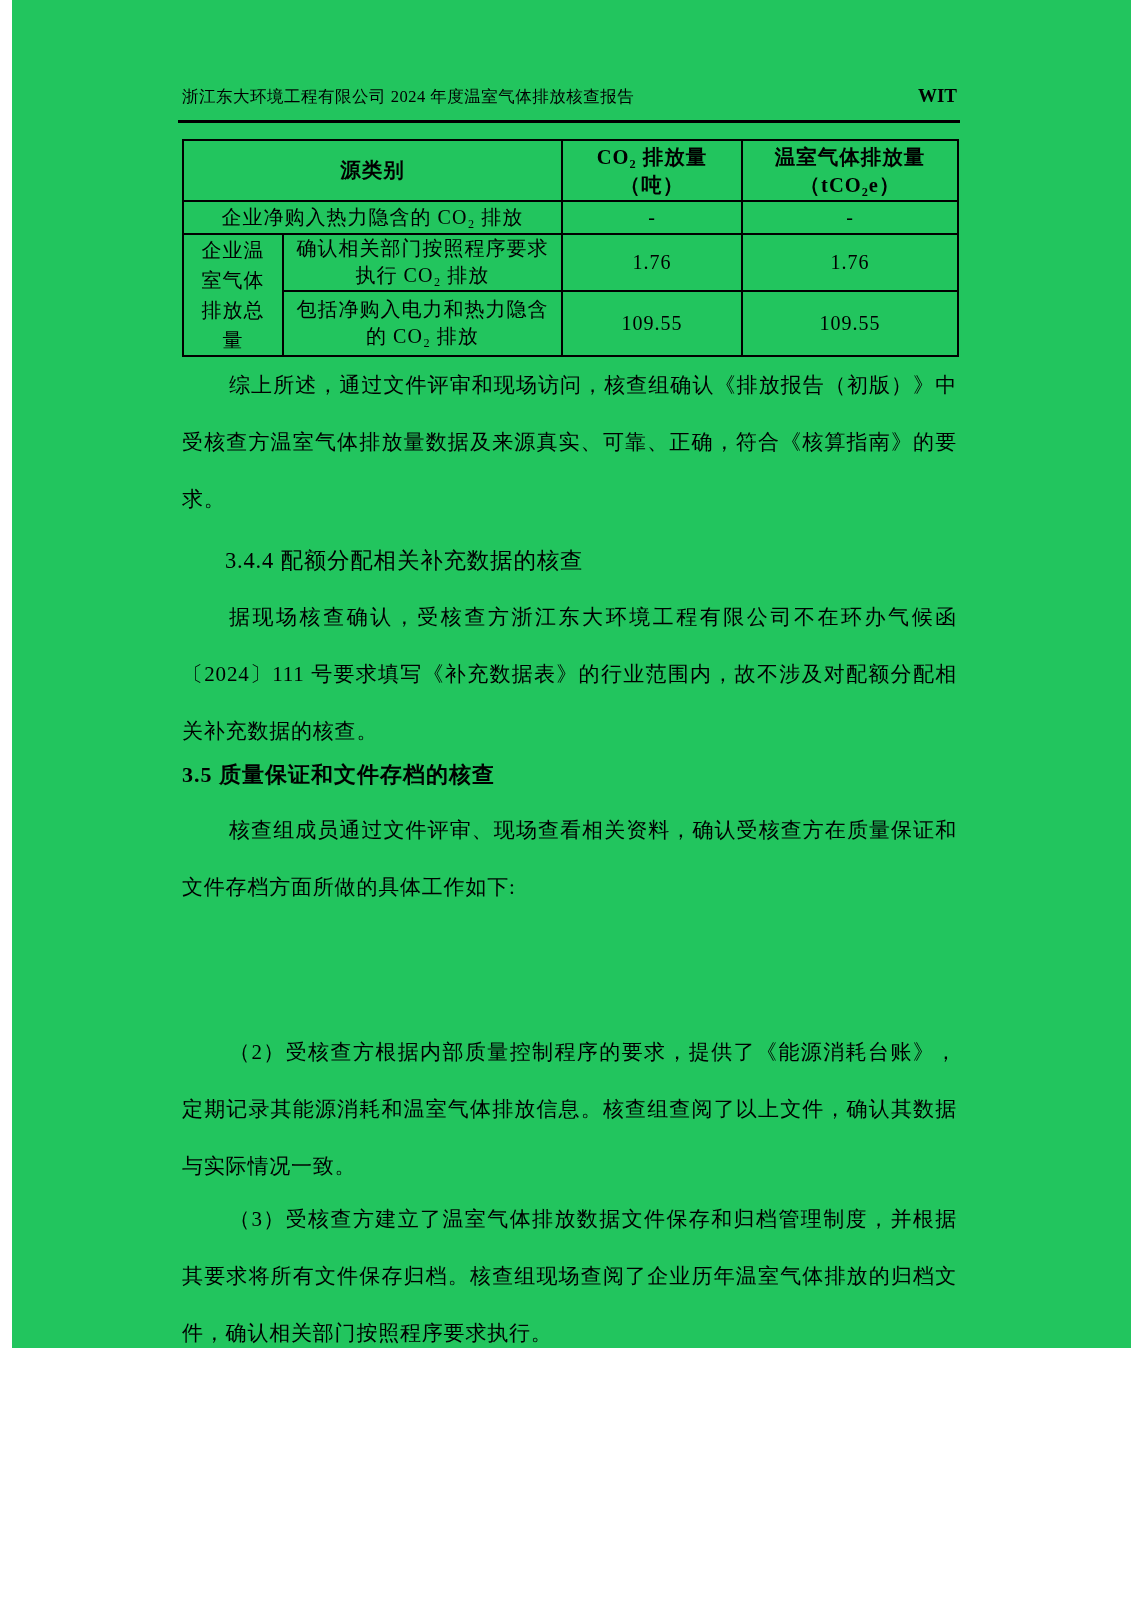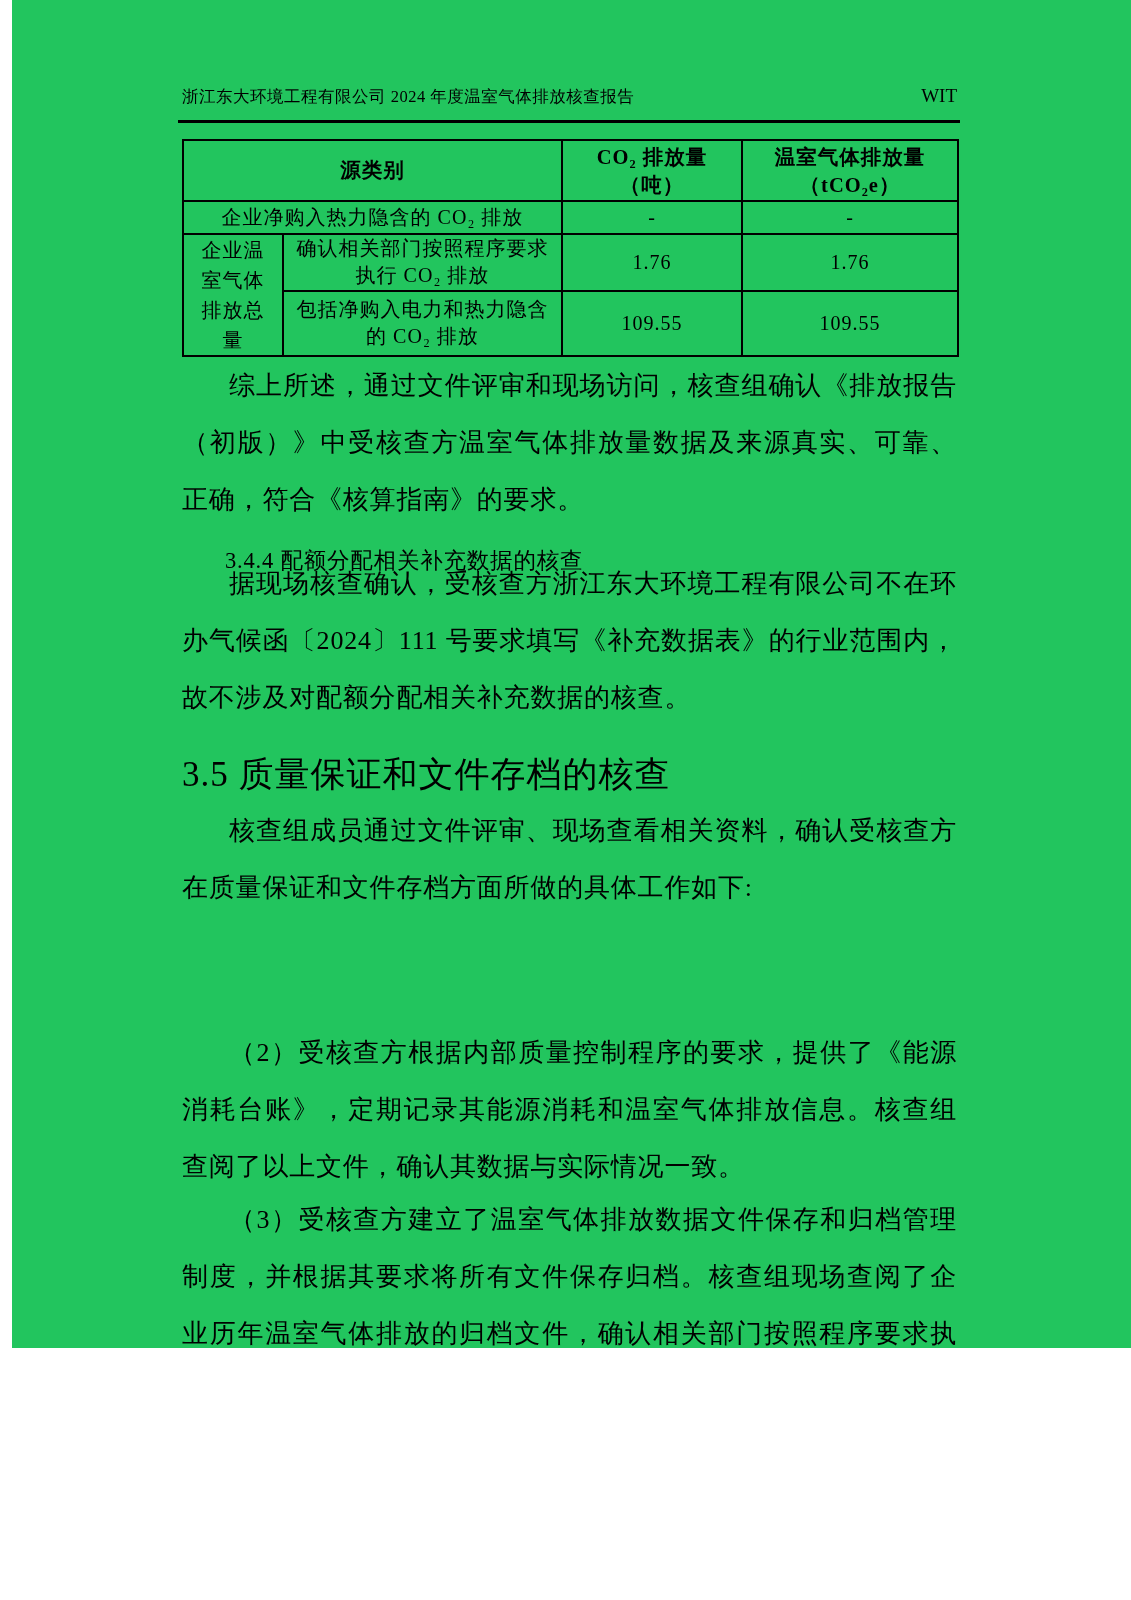--- a/index.html
+++ b/index.html
@@ -23,21 +23,21 @@
     line-height: 22px;
     letter-spacing: 0.5px;
     white-space: nowrap;
   }
   .hdr-brand {
     position: absolute;
     left: 170px; top: 84px;
     width: 775px;
     text-align: right;
     font-size: 19px;
-    font-weight: 400;
+    font-weight: 700;
     line-height: 24px;
   }
   .hdr-rule {
     position: absolute;
     left: 166px; top: 120px;
     width: 782px; height: 3px;
     background: #000000;
   }
 
   
@@ -66,41 +66,41 @@
   td.grp { padding: 0; }
   .grp-in { width: 66px; margin: 0 auto; line-height: 30px; letter-spacing: 1px; }
   td.num { letter-spacing: 0; font-size: 20px; }
 
   
   .para {
     position: absolute;
     left: 170px;
     width: 775px;
     margin: 0;
-    font-size: 26px;
+    font-size: 21px;
     line-height: 57px;
     letter-spacing: 0.8px;
     text-align: justify;
     text-indent: 47px;
   }
   .h-small {
     position: absolute;
     left: 213px;
     margin: 0;
     font-size: 22.5px;
     font-weight: normal;
     line-height: 32px;
     letter-spacing: 0.8px;
     white-space: nowrap;
   }
   .h-big {
     position: absolute;
     margin: 0;
-    font-size: 35px;
-    font-weight: normal;
+    font-size: 22px;
+    font-weight: bold;
     line-height: 40px;
     letter-spacing: 1px;
     white-space: nowrap;
   }
 
   
   .pagenum {
     position: absolute;
     left: 170px; top: 1478px;
     width: 775px;
@@ -155,21 +155,21 @@
         <td class="num">109.55</td>
         <td class="num">109.55</td>
       </tr>
     </tbody>
   </table>
 
   <p class="para" style="top:357px">综上所述，通过文件评审和现场访问，核查组确认《排放报告（初版）》中受核查方温室气体排放量数据及来源真实、可靠、正确，符合《核算指南》的要求。</p>
 
   <h3 class="h-small" style="top:545px">3.4.4 配额分配相关补充数据的核查</h3>
 
-  <p class="para" style="top:555px">据现场核查确认，受核查方浙江东大环境工程有限公司不在环办气候函〔2024〕111 号要求填写《补充数据表》的行业范围内，故不涉及对配额分配相关补充数据的核查。</p>
+  <p class="para" style="top:589px">据现场核查确认，受核查方浙江东大环境工程有限公司不在环办气候函〔2024〕111 号要求填写《补充数据表》的行业范围内，故不涉及对配额分配相关补充数据的核查。</p>
 
   <h2 class="h-big" style="top:755px; left:170px">3.5 质量保证和文件存档的核查</h2>
 
   <p class="para" style="top:802px">核查组成员通过文件评审、现场查看相关资料，确认受核查方在质量保证和文件存档方面所做的具体工作如下:</p>
 
 
   <p class="para" style="top:1024px">（2）受核查方根据内部质量控制程序的要求，提供了《能源消耗台账》，定期记录其能源消耗和温室气体排放信息。核查组查阅了以上文件，确认其数据与实际情况一致。</p>
 
   <p class="para" style="top:1191px">（3）受核查方建立了温室气体排放数据文件保存和归档管理制度，并根据其要求将所有文件保存归档。核查组现场查阅了企业历年温室气体排放的归档文件，确认相关部门按照程序要求执行。</p>
 

